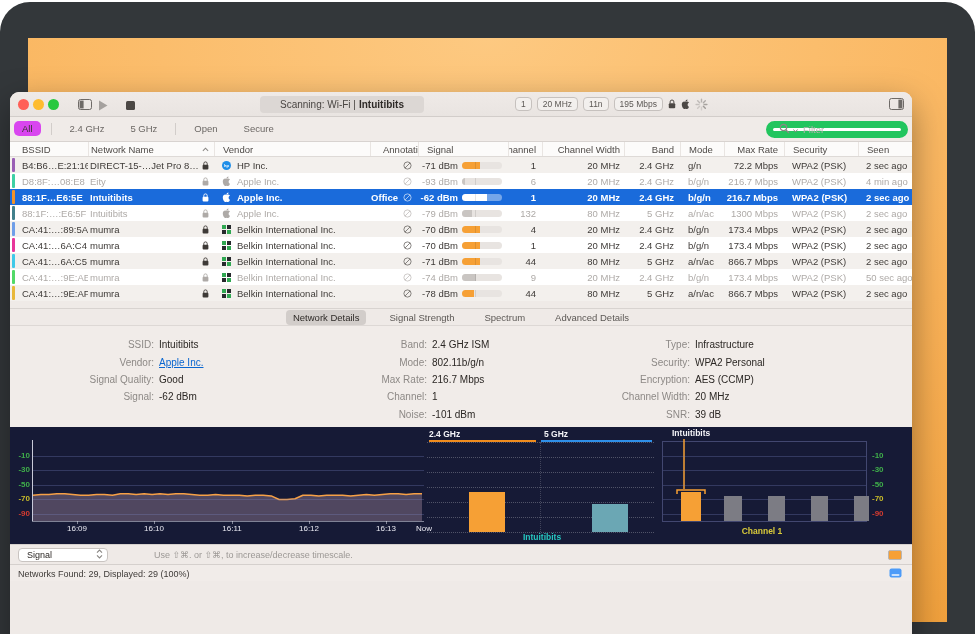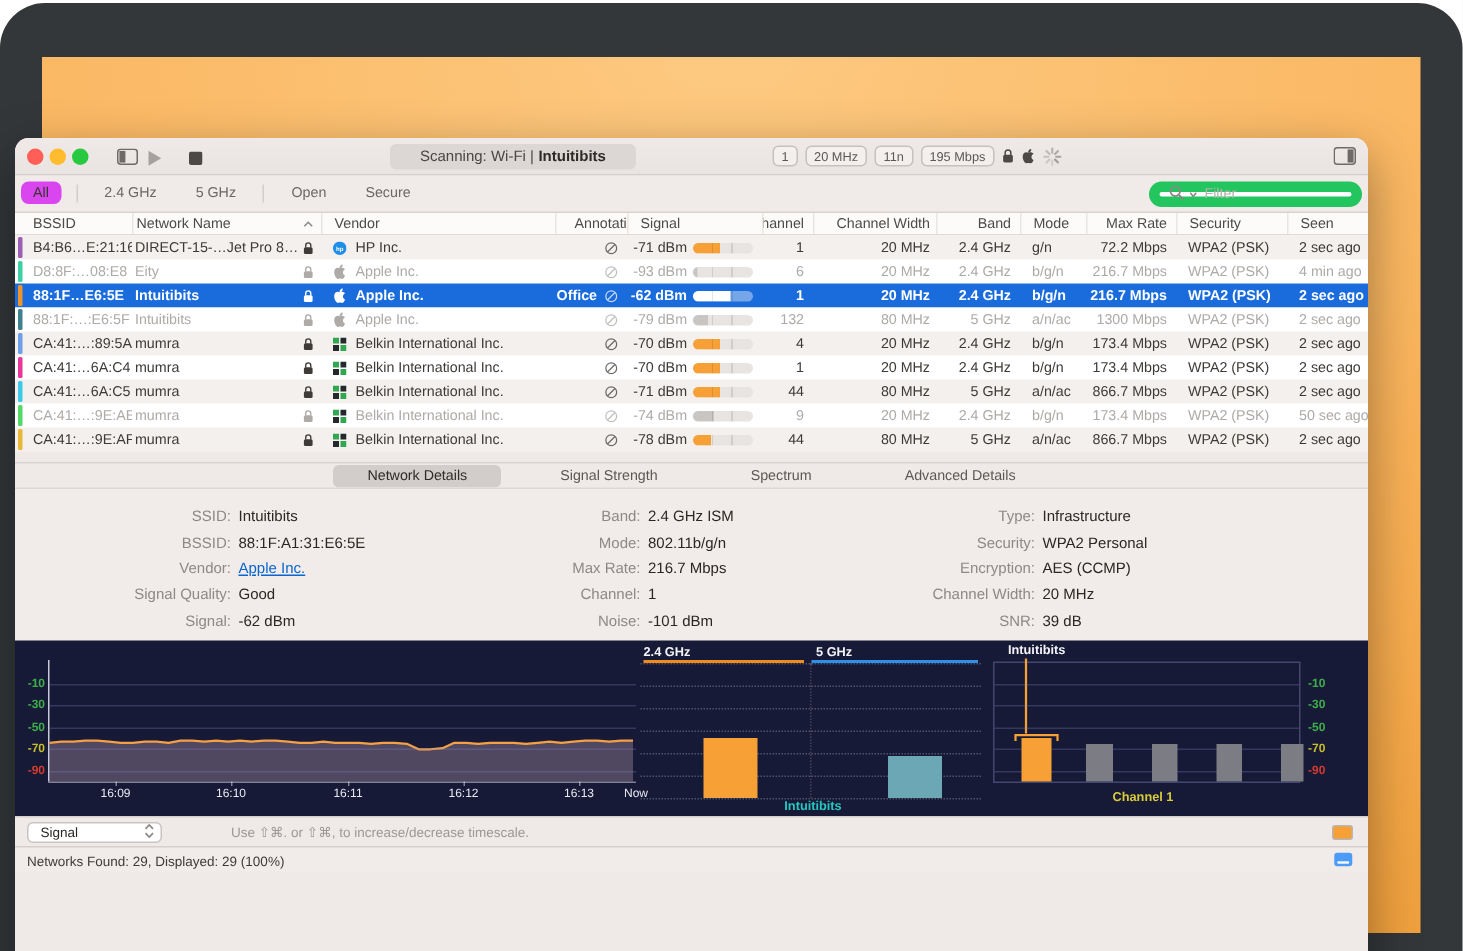--- a/index.html
+++ b/index.html
@@ -72,21 +72,21 @@
   .meter .segl{position:absolute;inset:0;
     background:linear-gradient(90deg,transparent 0 32%,rgba(0,0,0,.10) 32% 34%,transparent 34% 64%,rgba(0,0,0,.10) 64% 66%,transparent 66%);}
   .tr.dim .meter .fill{background:#c9c5c2;}
   .tr.sel .meter{background:rgba(255,255,255,.40);}
   .tr.sel .meter .fill{background:#ffffff;}
 
   
   .tabsbar{position:absolute;left:0;top:209px;width:902px;height:24px;background:#efeae7;}
   .tabsbar .line{position:absolute;left:0;top:7px;width:902px;border-top:1px solid #d8d3d0;}
   .tabs{position:absolute;left:0;top:9px;width:902px;display:flex;justify-content:center;gap:16px;font-size:9.5px;color:#5c5855;}
-  .tab{padding:2px 23px;border-radius:4px;white-space:nowrap;}
+  .tab{padding:2px 7px;border-radius:4px;white-space:nowrap;}
   .tab.sel{background:#d2cdca;color:#2e2a27;}
 
   
   .details{position:absolute;left:0;top:233px;width:902px;height:102px;background:#f1ece9;border-top:1px solid #ddd8d5;font-size:10px;}
   .dcol{position:absolute;top:10px;}
   .dcol1{left:6px;--lw:138px;}
   .dcol2{left:320px;--lw:97px;}
   .dcol3{left:585px;--lw:95px;}
   .drow{height:17.4px;display:flex;align-items:center;}
   .dlabel{width:var(--lw);text-align:right;color:#8d8986;flex:none;}
@@ -650,24 +650,20 @@
         </div>
     </div>
 
     <div class="details" id="details">
       <div class="dcol dcol1" id="dcol0">
           <div class="drow">
             <span class="dlabel">SSID:</span>
             <span class="dvalue">Intuitibits</span>
           </div>
           <div class="drow">
-            <span class="dlabel">BSSID:</span>
-            <span class="dvalue">88:1F:A1:31:E6:5E</span>
-          </div>
-          <div class="drow">
             <span class="dlabel">Vendor:</span>
             <span class="dvalue link">Apple Inc.</span>
           </div>
           <div class="drow">
             <span class="dlabel">Signal Quality:</span>
             <span class="dvalue">Good</span>
           </div>
           <div class="drow">
             <span class="dlabel">Signal:</span>
             <span class="dvalue">-62 dBm</span>

